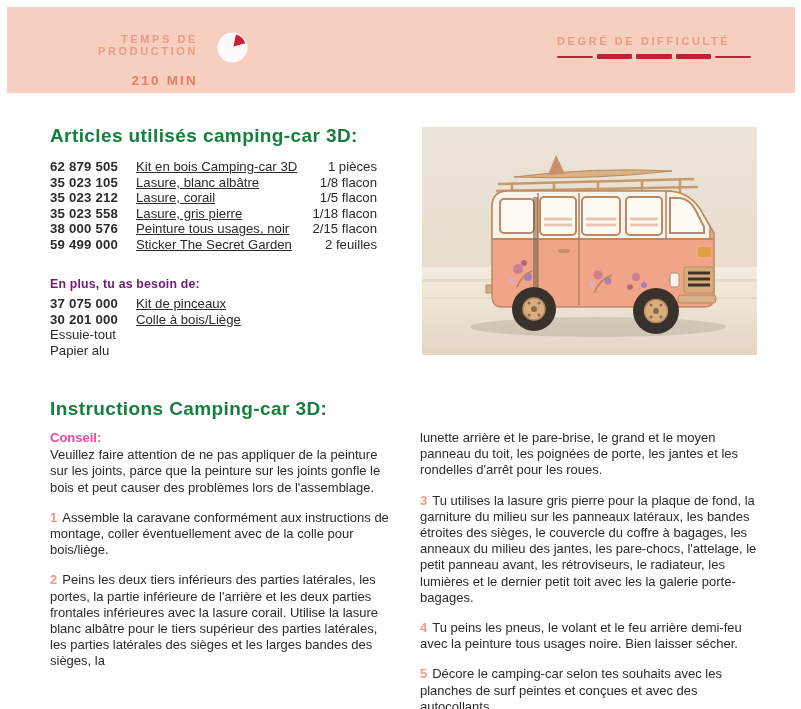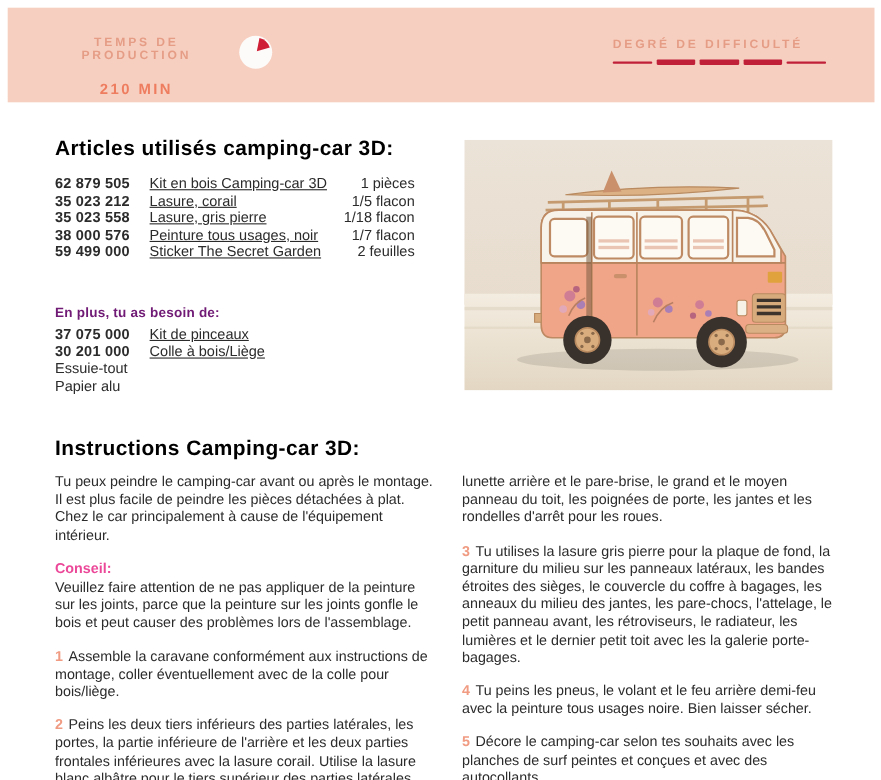--- a/index.html
+++ b/index.html
@@ -2,33 +2,33 @@
 <html><head>
 <meta charset="utf-8">
 <style>
   * { margin:0; padding:0; box-sizing:border-box; }
   html,body { background:#ffffff; }
   body { font-family:"Liberation Sans", sans-serif; color:#2b2b2b; }
   .page { position:relative; width:801px; height:709px; background:#ffffff; overflow:hidden; }
 
   
   .band { position:absolute; left:7px; top:7px; right:6px; height:86px; background:#f7cfc0; }
-  .prod-block { position:absolute; left:43px; top:26px; width:148px; text-align:center; }
+  .prod-block { position:absolute; left:43px; top:26px; width:148px; text-align:right; }
   .prod-label { font-size:11px; font-weight:700; letter-spacing:2.6px; color:#e59d86; }
   .prod-value { margin-top:16px; font-size:13.5px; font-weight:700; letter-spacing:2.2px; color:#ee7c5e; }
   .clock { position:absolute; left:210px; top:25px; width:31px; height:31px; }
   .diff-block { position:absolute; left:550px; top:28px; width:194px; }
   .diff-label { font-size:11px; font-weight:700; letter-spacing:2.6px; color:#e59d86; white-space:nowrap; }
   .diff-meter { margin-top:7px; display:flex; align-items:center; gap:4px; }
   .diff-meter .seg { flex:1 1 auto; background:#c02138; border-radius:1px; }
   .diff-meter .seg.thick { height:5px; }
   .diff-meter .seg.thin { height:2px; }
 
   
-  .h2 { position:absolute; left:50px; font-size:19px; font-weight:800; letter-spacing:0.4px; color:#000000; }
+  .h2 { position:absolute; left:50px; font-size:19px; font-weight:800; letter-spacing:0.4px; color:#15803d; }
   .h2.articles { top:125px; }
   .h2.instructions { top:398px; }
 
   .art-table { position:absolute; left:50px; top:159px; width:327px; font-size:13.2px; }
   .art-row { display:flex; line-height:15.6px; }
   .art-num { width:86px; font-weight:700; letter-spacing:0.2px; }
   .art-desc { flex:1;text-decoration:underline; }
   .art-qty { text-align:right; white-space:nowrap; }
 
   .extra { position:absolute; left:50px; top:277px; width:327px; font-size:13.2px; }
@@ -79,33 +79,38 @@
 
   <div class="h2 articles">Articles utilisés camping-car 3D:</div>
 
   <div class="art-table">
     <div class="art-row">
       <span class="art-num">62 879 505</span>
       <span class="art-desc">Kit en bois Camping-car 3D</span>
       <span class="art-qty">1 pièces</span>
     </div>
     <div class="art-row">
+      <span class="art-num">35 023 105</span>
+      <span class="art-desc">Lasure, blanc albâtre</span>
+      <span class="art-qty">1/8 flacon</span>
+    </div>
+    <div class="art-row">
       <span class="art-num">35 023 212</span>
       <span class="art-desc">Lasure, corail</span>
       <span class="art-qty">1/5 flacon</span>
     </div>
     <div class="art-row">
       <span class="art-num">35 023 558</span>
       <span class="art-desc">Lasure, gris pierre</span>
       <span class="art-qty">1/18 flacon</span>
     </div>
     <div class="art-row">
       <span class="art-num">38 000 576</span>
       <span class="art-desc">Peinture tous usages, noir</span>
-      <span class="art-qty">1/7 flacon</span>
+      <span class="art-qty">2/15 flacon</span>
     </div>
     <div class="art-row">
       <span class="art-num">59 499 000</span>
       <span class="art-desc">Sticker The Secret Garden</span>
       <span class="art-qty">2 feuilles</span>
     </div>
   </div>
 
   <div class="extra">
     <div class="extra-title">En plus, tu as besoin de:</div>
@@ -223,21 +228,20 @@
         <circle cx="229" cy="190" r="1.5" fill="#8a6a4a"></circle>
           <circle cx="239" cy="190" r="1.5" fill="#8a6a4a"></circle>
       </g>
       <path d="M64,158 L70,158 L70,166 L64,166 Z" fill="#d8ab7d" stroke="#b98a5f"></path>
     </svg>
   </div>
 
   <div class="h2 instructions">Instructions Camping-car 3D:</div>
 
   <div class="col col-left">
-    <p>Tu peux peindre le camping-car avant ou après le montage. Il est plus facile de peindre les pièces détachées à plat. Chez le car principalement à cause de l'équipement intérieur.</p>
     <div class="conseil-wrap">
       <div class="mini-title">Conseil:</div>
       <p>Veuillez faire attention de ne pas appliquer de la peinture sur les joints, parce que la peinture sur les joints gonfle le bois et peut causer des problèmes lors de l'assemblage.</p>
     </div>
     <p><span class="stepnum">1</span><span>Assemble la caravane conformément aux instructions de montage, coller éventuellement avec de la colle pour bois/liège.</span></p>
     <p><span class="stepnum">2</span><span>Peins les deux tiers inférieurs des parties latérales, les portes, la partie inférieure de l'arrière et les deux parties frontales inférieures avec la lasure corail. Utilise la lasure blanc albâtre pour le tiers supérieur des parties latérales, les parties latérales des sièges et les larges bandes des sièges, la</span></p>
   </div>
 
   <div class="col col-right">
     <p>lunette arrière et le pare-brise, le grand et le moyen panneau du toit, les poignées de porte, les jantes et les rondelles d'arrêt pour les roues.</p>

